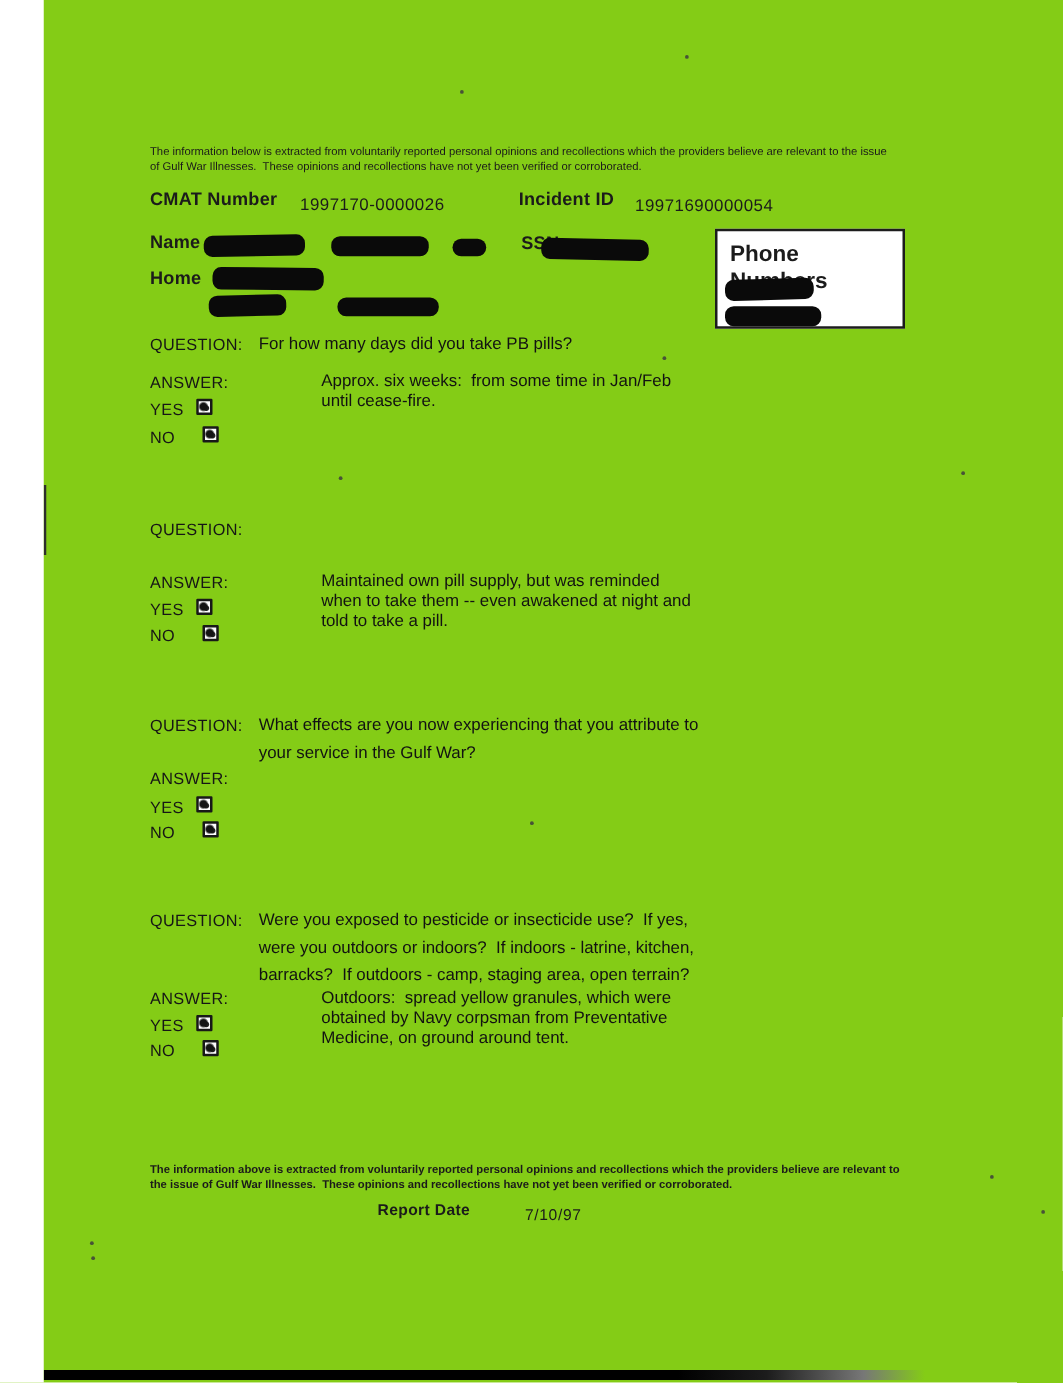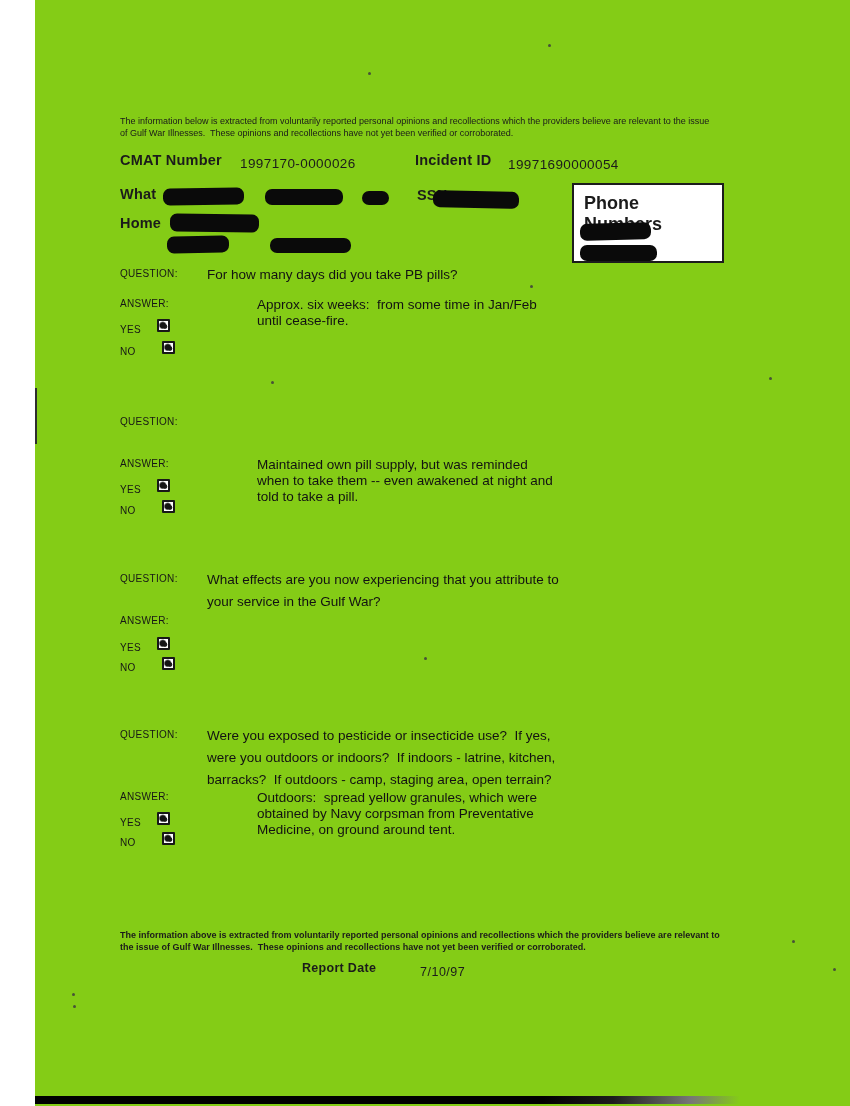--- a/index.html
+++ b/index.html
@@ -16,21 +16,21 @@
   .bi{font-weight:bold;}
   .small-print{font-size:9px;line-height:11.5px;white-space:pre-wrap;color:#1a1a1a;}
   .hdr-label{font-size:14.5px;letter-spacing:.2px;}
   .hdr-value{font-size:13.5px;letter-spacing:.4px;}
   .redact{position:absolute;background:#0a0a0a;border-radius:7px;}
   .phone-box{
     position:absolute;left:537px;top:183px;width:152px;height:80px;
     border:2px solid #1c1c1c;background:#fff;box-sizing:border-box;
   }
   .qa{position:absolute;left:85px;width:580px;}
-  .q-label,.a-label,.yn-label{font-size:10px;letter-spacing:.3px;color:#161616;}
+  .q-label,.a-label,.yn-label{font-size:13px;letter-spacing:.3px;color:#161616;}
   .q-text{
     position:absolute;left:87px;top:-2px;width:445px;
     font-size:13.5px;line-height:21.8px;white-space:pre-wrap;color:#121212;
   }
   .a-text{
     position:absolute;left:137px;width:365px;
     font-size:13.5px;line-height:16px;white-space:pre-wrap;color:#121212;
   }
   .yn-row{position:absolute;width:70px;height:16px;}
   .cb{
@@ -56,21 +56,21 @@
 <div class="page">
 
   <div class="abs small-print" style="left:85px;top:116px;width:650px;">The information below is extracted from voluntarily reported personal opinions and recollections which the providers believe are relevant to the issue
 of Gulf War Illnesses.  These opinions and recollections have not yet been verified or corroborated.</div>
 
   <span class="abs bi hdr-label" style="left:85px;top:152px;">CMAT  Number</span>
   <span class="abs hdr-value" style="left:205px;top:156px;">1997170-0000026</span>
   <span class="abs bi hdr-label" style="left:380px;top:152px;">Incident ID</span>
   <span class="abs hdr-value" style="left:473px;top:157px;">19971690000054</span>
 
-  <span class="abs bi hdr-label" style="left:85px;top:186px;">What</span>
+  <span class="abs bi hdr-label" style="left:85px;top:186px;">Name</span>
   <div class="redact" style="left:128px;top:188px;width:81px;height:17px;transform:rotate(-1deg);"></div>
   <div class="redact" style="left:230px;top:189px;width:78px;height:16px;"></div>
   <div class="redact" style="left:327px;top:191px;width:27px;height:14px;"></div>
   <span class="abs bi hdr-label" style="left:382px;top:187px;">SSN</span>
   <div class="redact" style="left:398px;top:191px;width:86px;height:17px;transform:rotate(1.2deg);"></div>
 
   <span class="abs bi hdr-label" style="left:85px;top:215px;">Home</span>
   <div class="redact" style="left:135px;top:214px;width:89px;height:18px;transform:rotate(.6deg);"></div>
   <div class="redact" style="left:132px;top:236px;width:62px;height:17px;transform:rotate(-1.2deg);"></div>
   <div class="redact" style="left:235px;top:238px;width:81px;height:15px;"></div>

